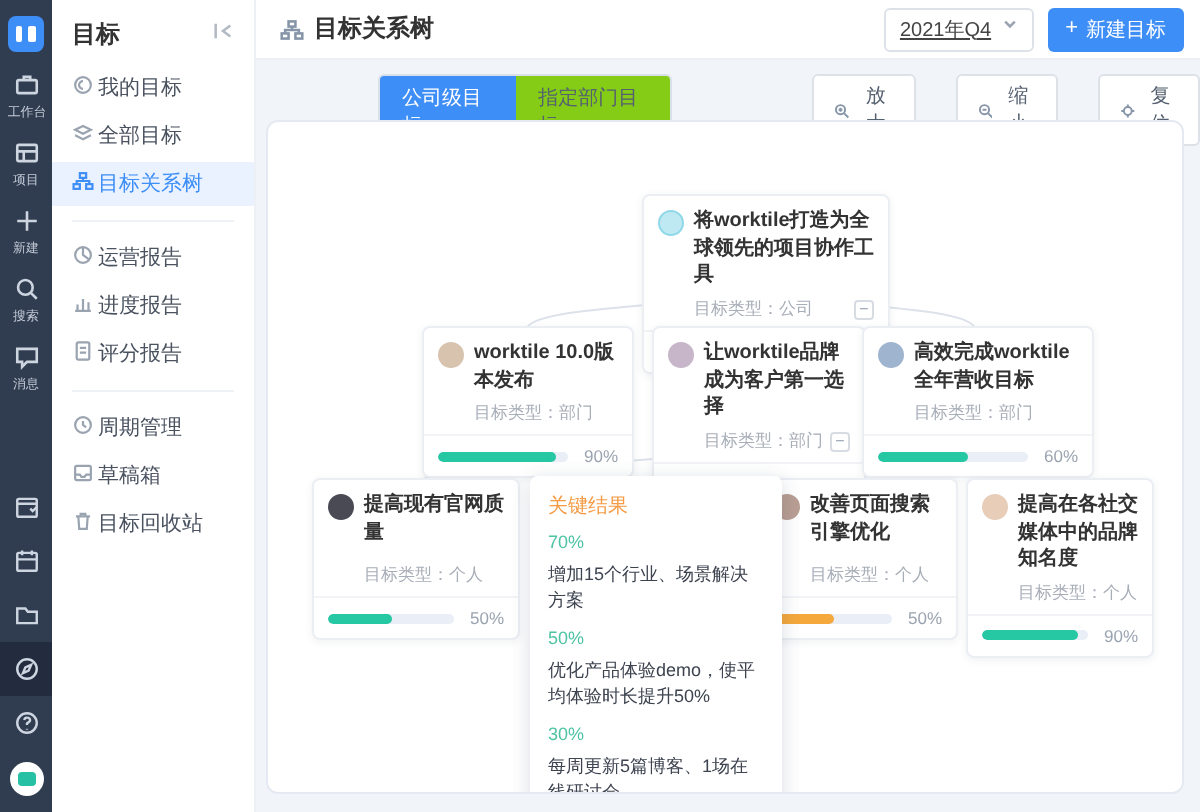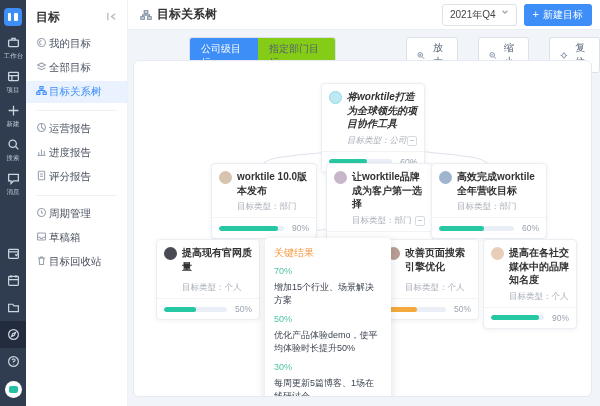--- a/index.html
+++ b/index.html
@@ -34,21 +34,21 @@
   .sb-item.active svg { stroke:#3e8ef7; }
   .sb-div { height:1px; background:#eef1f5; margin:6px 10px; }
 
   
   .main { flex:1; display:flex; flex-direction:column; position:relative; }
   .m-header { height:30px; background:#fff; border-bottom:1px solid #eceff4; display:flex; align-items:center; padding:0 8px 0 12px; }
   .m-title { display:flex; align-items:center; gap:5px; font-size:12px; font-weight:bold; color:#333; }
   .m-title svg { width:12px; height:12px; stroke:#8795a8; fill:none; stroke-width:1.5; }
   .m-head-right { margin-left:auto; display:flex; align-items:center; gap:7px; }
   .period { display:flex; align-items:flex-start; gap:5px; border:1px solid #dde2e9; border-radius:3px; background:#fff;
-    font-size:10px; color:#444; padding:3px 7px; cursor:pointer; }
+    font-size:10px; color:#444; padding:3px 7px; cursor:pointer;text-decoration:underline; }
   .period svg { width:8px; height:8px; stroke:#9aa3b0; fill:none; stroke-width:1.6; }
   .new-btn { display:flex; align-items:center; gap:4px; background:#3e8ef7; color:#fff; font-size:10px;
     border:none; border-radius:3px; padding:4px 9px; cursor:pointer; }
   .new-btn .plus { font-size:11px; line-height:1; }
 
   .m-content { flex:1; position:relative; }
   .toolbar { position:absolute; left:17px; top:7px; display:flex; align-items:flex-start;padding-left:44px; }
   .tab-group { display:flex; border:1px solid #d9e0ea; border-radius:3px; overflow:hidden; background:#fff; }
   .tab { font-size:10px; padding:4px 11px; cursor:pointer; color:#556070; background:#84cc16; }
   .tab.active { background:#3e8ef7; color:#fff; }
@@ -75,21 +75,21 @@
   .c-meta { display:flex; align-items:center; justify-content:space-between; margin-top:4px; padding-left:18px; }
   .c-type { font-size:8.5px; color:#a8aeb8; }
   .c-collapse { width:10px; height:10px; border:1px solid #d7dce3; border-radius:2px; color:#9aa3b0;
     font-size:8px; line-height:8px; text-align:center; cursor:pointer; background:#fff; }
   .c-progress { border-top:1px solid #f1f3f7; padding:5px 7px; display:flex; align-items:center; gap:5px; }
   .track { flex:1; height:5px; background:#e9eef7; border-radius:3px; overflow:hidden; }
   .fill { height:100%; background:#26c7a3; border-radius:3px; }
   .card[data-color="orange"] .fill { background:#f5a93c; }
   .c-pct { font-size:8.5px; color:#9aa3b0; width:20px; text-align:right; }
 
-  .card-root { left:187px; top:22px;  width:104px;font-style:italic; }
+  .card-root { left:187px; top:36px;  width:124px; }
   .card-a    { left:77px;  top:102px; width:106px; }
   .card-b    { left:192px; top:102px; width:107px; }
   .card-c    { left:297px; top:102px; width:116px; }
   .card-r1   { left:22px;  top:178px; width:104px; }
   .card-r2   { left:245px; top:178px; width:100px; }
   .card-r3   { left:349px; top:178px; width:94px;  }
 
   
   .popup { position:absolute; left:131px; top:177px; width:126px; background:#fff; border-radius:4px;
     box-shadow:0 2px 10px rgba(40,60,90,.18); z-index:3; padding:8px 9px 9px; }

